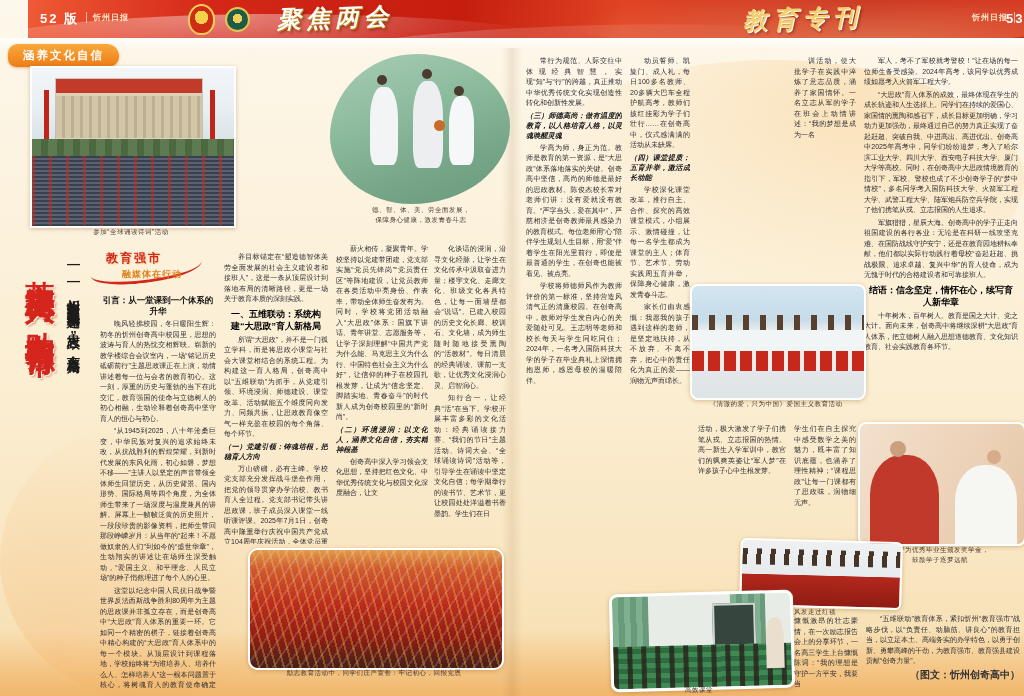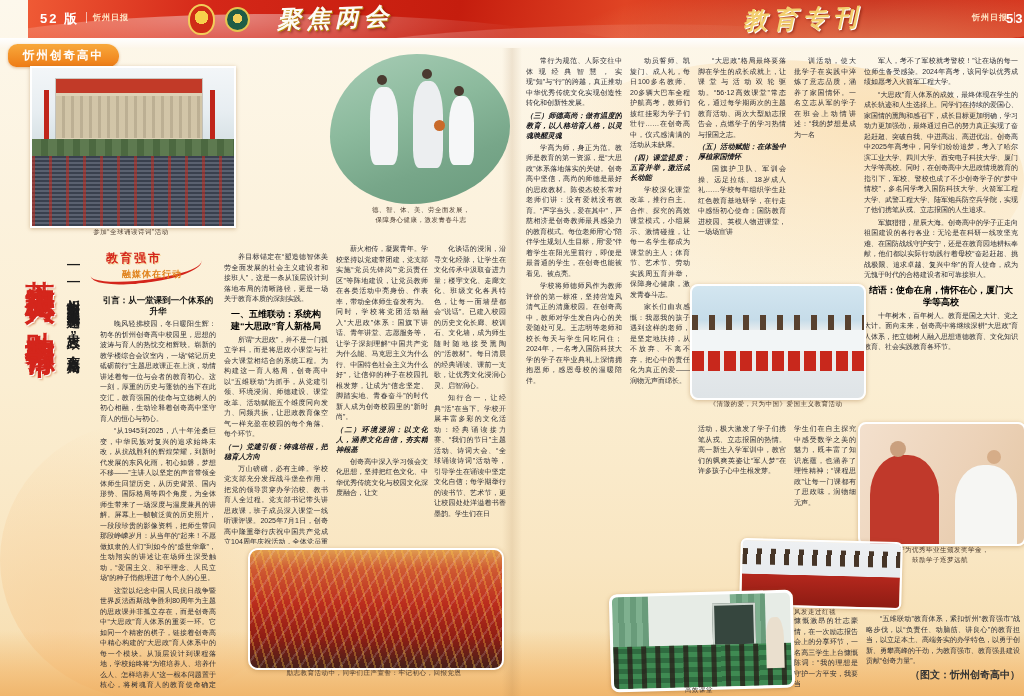--- a/index.html
+++ b/index.html
@@ -142,21 +142,21 @@
     <div class="masthead" style="left:938px;border-left:none;border-right:1px solid rgba(255,255,255,.6);padding-right:6px;">忻州日报</div>
     <div class="pageno" style="left:978px;">53 版</div>
   </div>
   <div class="substrip"></div>
 
   <div class="bg-blob1"></div>
   <div class="bg-blob2"></div>
   <div class="bg-bottom"></div>
   <div class="fold"></div>
 
-  <div class="school-tag">忻州创奇高中</div>
+  <div class="school-tag">涵养文化自信</div>
 
   <div class="photo ph-school">
     <div class="building">
       <div class="sign"></div>
       <div class="windows"></div>
     </div>
     <div class="bar1"></div>
     <div class="bar2"></div>
     <div class="trees"></div>
     <div class="crowd"></div>
@@ -223,35 +223,30 @@
     <p>学校将师德师风作为教师评价的第一标准，坚持营造风清气正的清廉校园。在创奇高中，教师对学生发自内心的关爱随处可见。王志明等老师和校长每天与学生同吃同住；2024年，一名考入国防科技大学的学子在毕业典礼上深情拥抱恩师，感恩母校的温暖陪伴。</p>
   </div>
 
   <div class="col" style="left:630px;top:56px;width:60px;height:532px;">
     <p>动员誓师、凯旋门、成人礼，每日100多名教师、20多辆大巴车全程护航高考，教师们披红挂彩为学子们壮行……在创奇高中，仪式感满满的活动从未缺席。</p>
     <div class="h-sub">（四）课堂提质：五育并举，激活成长动能</div>
     <p>学校深化课堂改革，推行自主、合作、探究的高效课堂模式，小组展示、激情碰撞，让每一名学生都成为课堂的主人；体育节、艺术节、劳动实践周五育并举，保障身心健康，激发青春斗志。</p>
     <p>家长们由衷感慨：我愿我的孩子遇到这样的老师，是坚定地扶持，从不放弃、不离不弃，把心中的责任化为真正的爱——润物无声而绵长。</p>
   </div>
 
-  <div class="col" style="left:698px;top:56px;width:88px;height:224px;">
-    <p>“大思政”格局最终要落脚在学生的成长成就上，让课堂与活动双轮驱动。“56·12高效课堂”常态化，通过每学期两次的主题教育活动、两次大型励志报告会，点燃学子的学习热情与报国之志。</p>
-    <div class="h-sub">（五）活动赋能：在体验中厚植家国情怀</div>
-    <p>国旗护卫队、军训会操、远足拉练、18岁成人礼……学校每年组织学生赴红色教育基地研学，在行走中感悟初心使命；国防教育进校园、英模人物进课堂，一场场宣讲</p>
-  </div>
 
   <div class="col" style="left:794px;top:56px;width:62px;height:224px;">
     <p>训活动，使大批学子在实践中淬炼了意志品质，涵养了家国情怀。一名立志从军的学子在班会上动情讲述：“我的梦想是成为一名</p>
   </div>
 
   <div class="col" style="left:864px;top:56px;width:154px;height:360px;">
     <p>军人，考不了军校就考警校！”让在场的每一位师生备受感染。2024年高考，该同学以优秀成绩如愿考入火箭军工程大学。</p>
     <p>“大思政”育人体系的成效，最终体现在学生的成长轨迹和人生选择上。同学们在持续的爱国心、家国情的熏陶和感召下，成长目标更加明确，学习动力更加强劲，最终通过自己的努力真正实现了奋起赶超、突破自我、中进高出、高进优出。创奇高中2025年高考中，同学们纷纷追梦，考入了哈尔滨工业大学、四川大学、西安电子科技大学、厦门大学等高校。同时，在创奇高中大思政情境教育的指引下，军校、警校也成了不少创奇学子的“梦中情校”，多名同学考入国防科技大学、火箭军工程大学、武警工程大学、陆军炮兵防空兵学院，实现了他们携笔从戎、立志报国的人生追求。</p>
     <p>军旗猎猎，星辰大海。创奇高中的学子正走向祖国建设的各行各业：无论是在科研一线攻坚克难、在国防战线守护安宁，还是在教育园地耕耘奉献，他们都以实际行动践行着母校“奋起赶超、挑战极限、追求卓越、复兴中华”的育人使命，成为无愧于时代的合格建设者和可靠接班人。</p>
-    <div class="h-sec">结语：使命在肩，情怀在心，厦门大学等高校</div>
+    <div class="h-sec">结语：信念坚定，情怀在心，续写育人新华章</div>
     <p>十年树木，百年树人。教育是国之大计、党之大计。面向未来，创奇高中将继续深耕“大思政”育人体系，把立德树人融入思想道德教育、文化知识教育、社会实践教育各环节。</p>
   </div>
 
   <div class="photo ph-cert">
     <div class="heads"></div>
     <div class="shirts"></div>
     <div class="certs"></div>
   </div>
   <div class="cap" style="left:690px;top:400px;width:172px;">《清澈的爱，只为中国》爱国主义教育活动</div>
 

